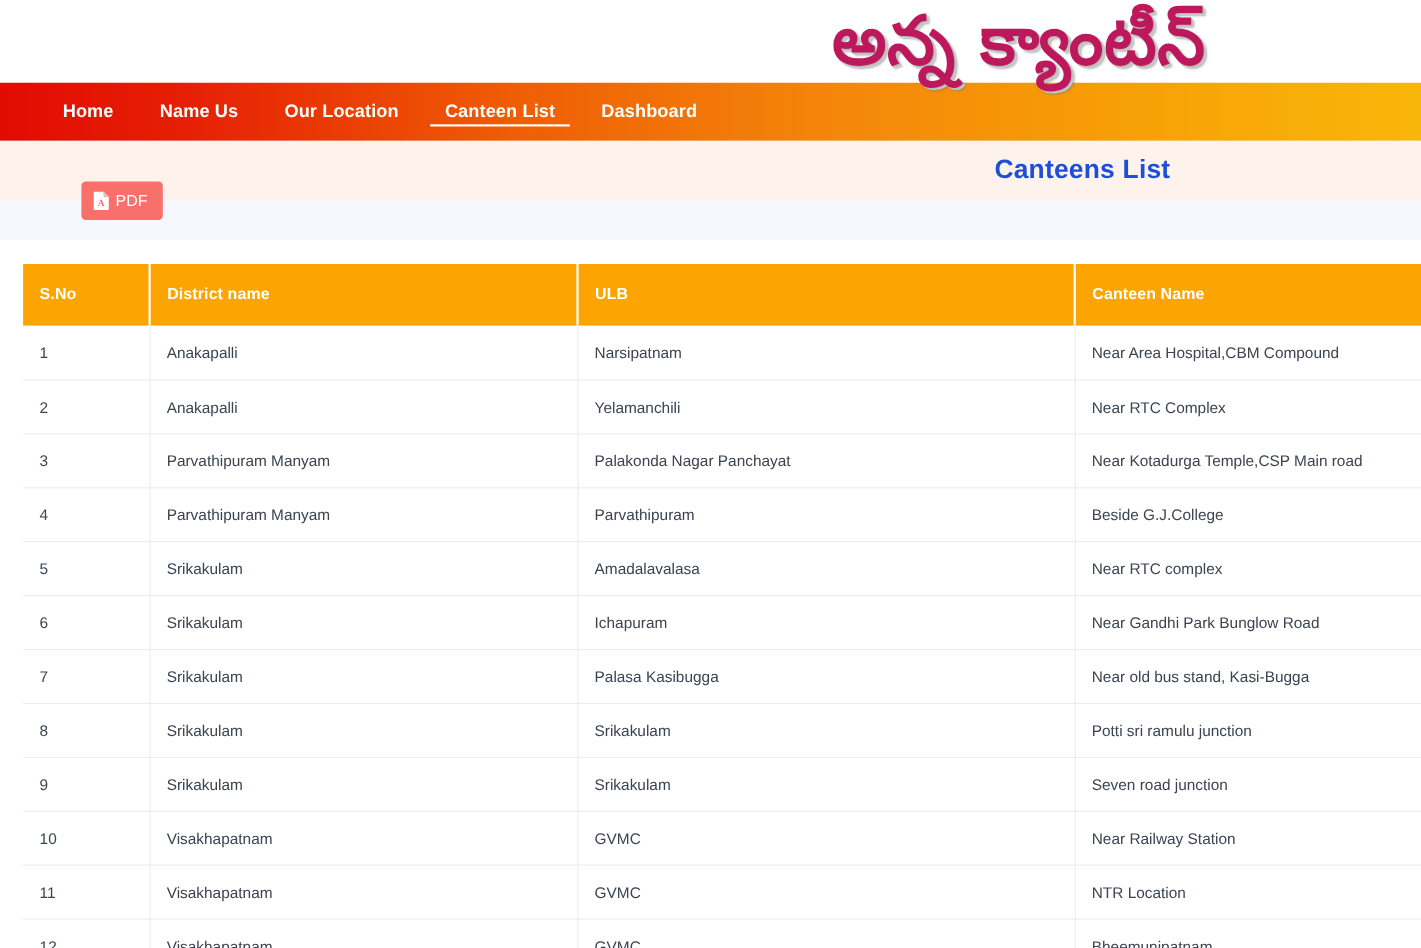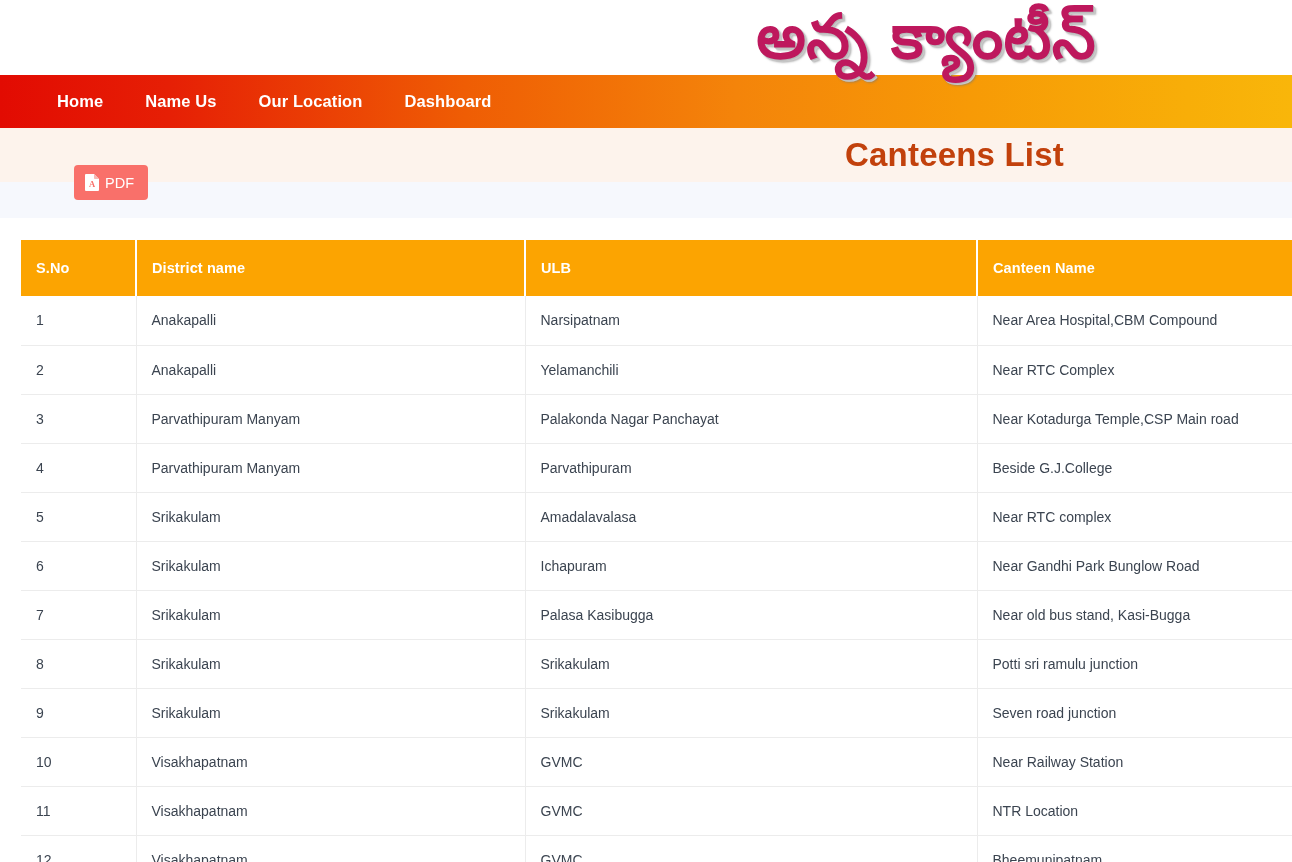--- a/index.html
+++ b/index.html
@@ -79,22 +79,22 @@
   
   .title-band {
     height: 54px;
     background: #fdf3ec;
     display: flex;
     align-items: center;
     justify-content: flex-end;
     padding-right: 228px;
   }
   .page-title {
-    color: #c2410c;
-    font-size: 33px;
+    color: #1d4ed8;
+    font-size: 24px;
     font-weight: 700;
     letter-spacing: 0.2px;
   }
 
   
   .toolbar-band {
     height: 36px;
     background: #f6f8fd;
     position: relative;
   }
@@ -167,20 +167,21 @@
 <div class="site-header">
   <div class="logo-wrap">
     <span class="logo-text">అన్న క్యాంటీన్</span>
   </div>
 </div>
 
 <nav class="navbar" id="navbar">
     <a class="nav-item">Home</a>
     <a class="nav-item">Name Us</a>
     <a class="nav-item">Our Location</a>
+    <a class="nav-item active">Canteen List</a>
     <a class="nav-item">Dashboard</a>
   </nav>
 
 <div class="title-band">
   <h1 class="page-title">Canteens List</h1>
 </div>
 
 <div class="toolbar-band">
   <button class="pdf-button">
     <span>

